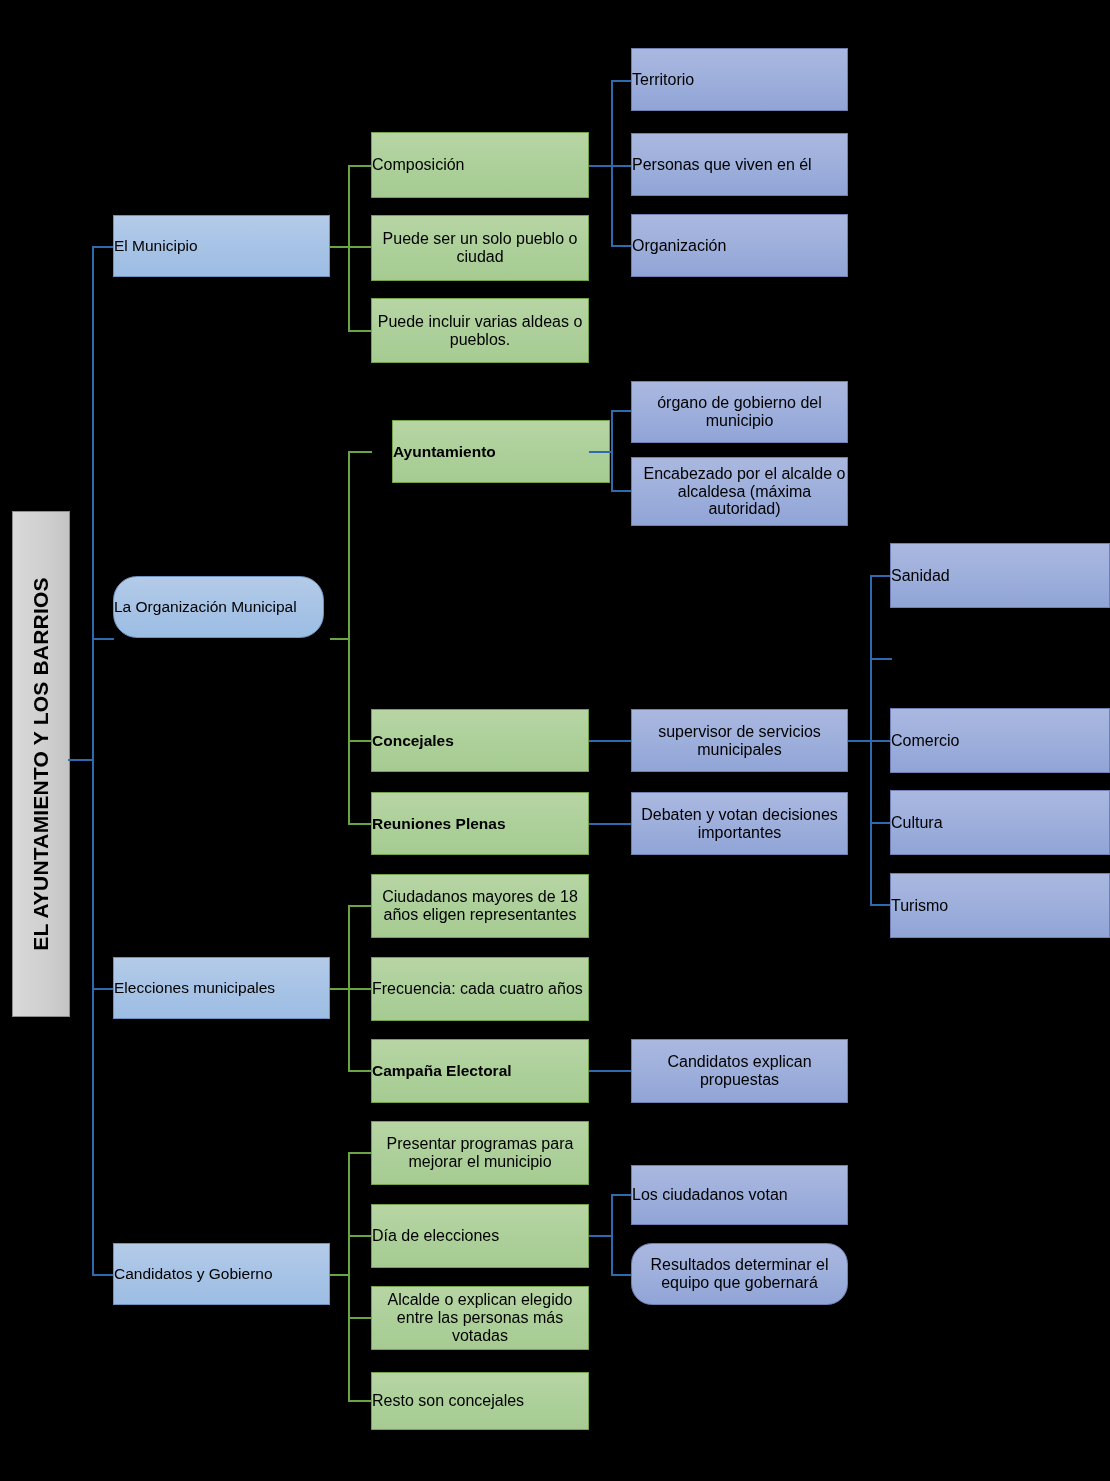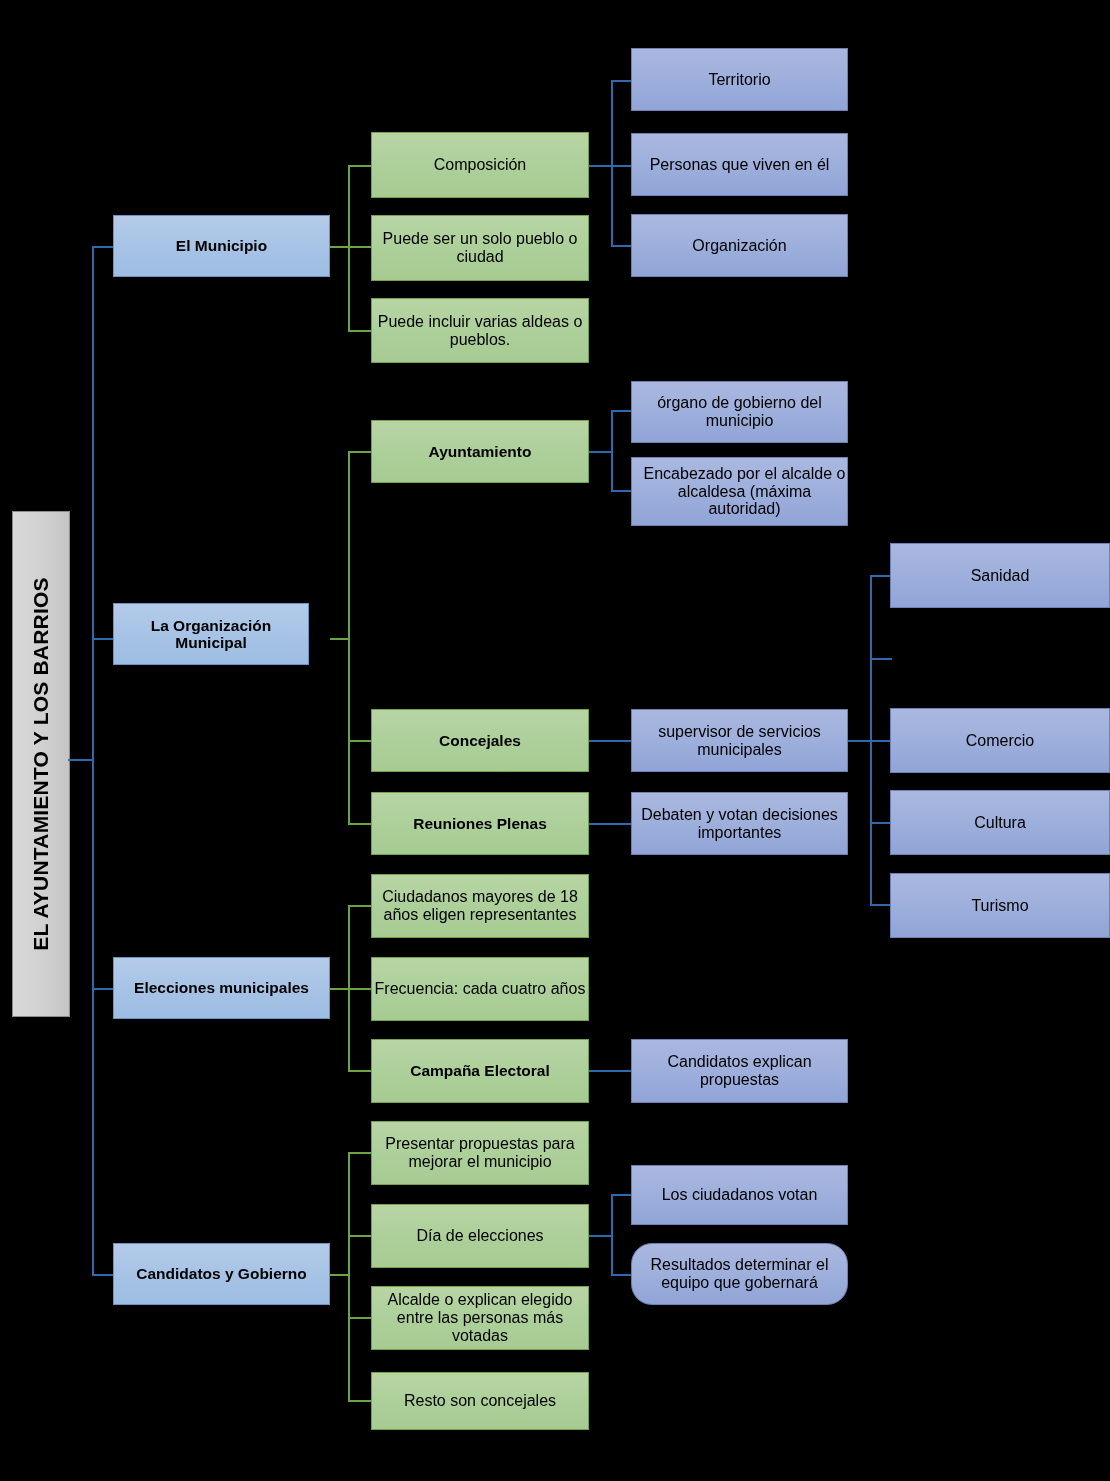--- a/index.html
+++ b/index.html
@@ -1,25 +1,25 @@
 <!DOCTYPE html>
 <html><head>
 <meta charset="utf-8">
 <style>
   html,body{margin:0;padding:0;background:#000;}
   body{font-family:"Liberation Sans",sans-serif;}
   #canvas{position:relative;width:1110px;height:1481px;background:#000000;overflow:hidden;}
 
-  .node{position:absolute;box-sizing:border-box;display:flex;align-items:center;justify-content:center;text-align:center;color:#000;line-height:1.12;}
+  .node{position:absolute;box-sizing:border-box;display:flex;align-items:center;justify-content:flex-start;text-align:center;color:#000;line-height:1.12;}
 
   
   .lvl1{
     background:linear-gradient(to bottom,#b4cbe8 0%,#a8c4e6 45%,#9dbde3 100%);
     border:1px solid #6f93bf;
-    font-weight:bold;font-size:15.5px;
+    font-weight:normal;font-size:15.5px;
   }
   
   .lvl2{
     background:linear-gradient(to bottom,#b7d5a4 0%,#add09a 50%,#a6cb92 100%);
     border:1px solid #74a349;
     font-size:16px;
   }
   .lvl2.bold{font-weight:bold;font-size:15.5px;}
   
   .lvl3{
@@ -61,21 +61,21 @@
 
   <div class="ln h-blue" style="left:92px;top:246px;width:22px;"></div>
   <div class="ln h-blue" style="left:92px;top:638px;width:22px;"></div>
   <div class="ln h-blue" style="left:92px;top:988px;width:22px;"></div>
   <div class="ln h-blue" style="left:92px;top:1274px;width:22px;"></div>
 
   <div class="node lvl1" style="left:113px;top:215px;width:217px;height:62px;">
     <span>El Municipio</span>
   </div>
 
-  <div class="node lvl1" style="left:113px;top:603px;width:196px;height:62px;">
+  <div class="node lvl1" style="left:113px;top:576px;width:211px;height:62px;border-radius:24px;">
     <span>La Organización Municipal</span>
   </div>
 
   <div class="node lvl1" style="left:113px;top:957px;width:217px;height:62px;">
     <span>Elecciones municipales</span>
   </div>
 
   <div class="node lvl1" style="left:113px;top:1243px;width:217px;height:62px;">
     <span>Candidatos y Gobierno</span>
   </div>
@@ -111,21 +111,21 @@
   <div class="node lvl3" style="left:631px;top:214px;width:217px;height:63px;">
     <span>Organización</span>
   </div>
 
   <div class="ln h-green" style="left:330px;top:638px;width:20px;"></div>
   <div class="ln v-green" style="left:348px;top:451px;height:373px;"></div>
   <div class="ln h-green" style="left:348px;top:451px;width:24px;"></div>
   <div class="ln h-green" style="left:348px;top:740px;width:24px;"></div>
   <div class="ln h-green" style="left:348px;top:823px;width:24px;"></div>
 
-  <div class="node lvl2 bold" style="left:371px;top:420px;width:218px;height:63px;">
+  <div class="node lvl2 bold" style="left:392px;top:420px;width:218px;height:63px;">
     <span>Ayuntamiento</span>
   </div>
   <div class="node lvl2 bold" style="left:371px;top:709px;width:218px;height:63px;">
     <span>Concejales</span>
   </div>
   <div class="node lvl2 bold" style="left:371px;top:792px;width:218px;height:63px;">
     <span>Reuniones Plenas</span>
   </div>
 
   <div class="ln h-blue" style="left:589px;top:451px;width:24px;"></div>
@@ -193,21 +193,21 @@
   </div>
 
   <div class="ln h-green" style="left:330px;top:1274px;width:20px;"></div>
   <div class="ln v-green" style="left:348px;top:1152px;height:250px;"></div>
   <div class="ln h-green" style="left:348px;top:1152px;width:24px;"></div>
   <div class="ln h-green" style="left:348px;top:1235px;width:24px;"></div>
   <div class="ln h-green" style="left:348px;top:1317px;width:24px;"></div>
   <div class="ln h-green" style="left:348px;top:1400px;width:24px;"></div>
 
   <div class="node lvl2" style="left:371px;top:1121px;width:218px;height:64px;">
-    <span>Presentar propuestas para mejorar el municipio</span>
+    <span>Presentar programas para mejorar el municipio</span>
   </div>
   <div class="node lvl2" style="left:371px;top:1204px;width:218px;height:64px;">
     <span>Día de elecciones</span>
   </div>
   <div class="node lvl2" style="left:371px;top:1286px;width:218px;height:64px;">
     <span>Alcalde o explican elegido entre las personas más votadas</span>
   </div>
   <div class="node lvl2" style="left:371px;top:1372px;width:218px;height:58px;">
     <span>Resto son concejales</span>
   </div>

